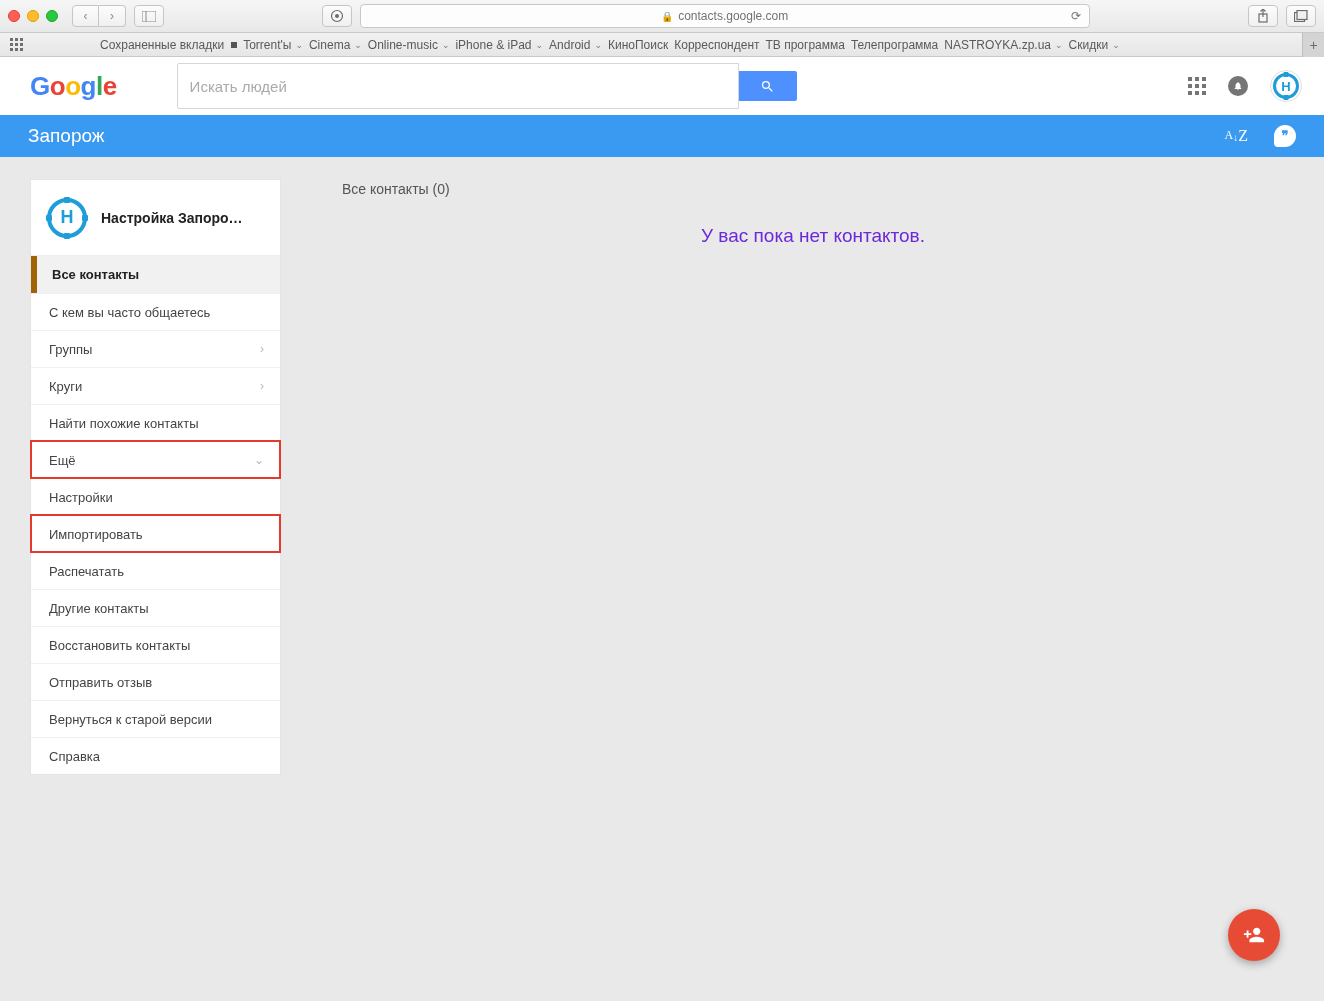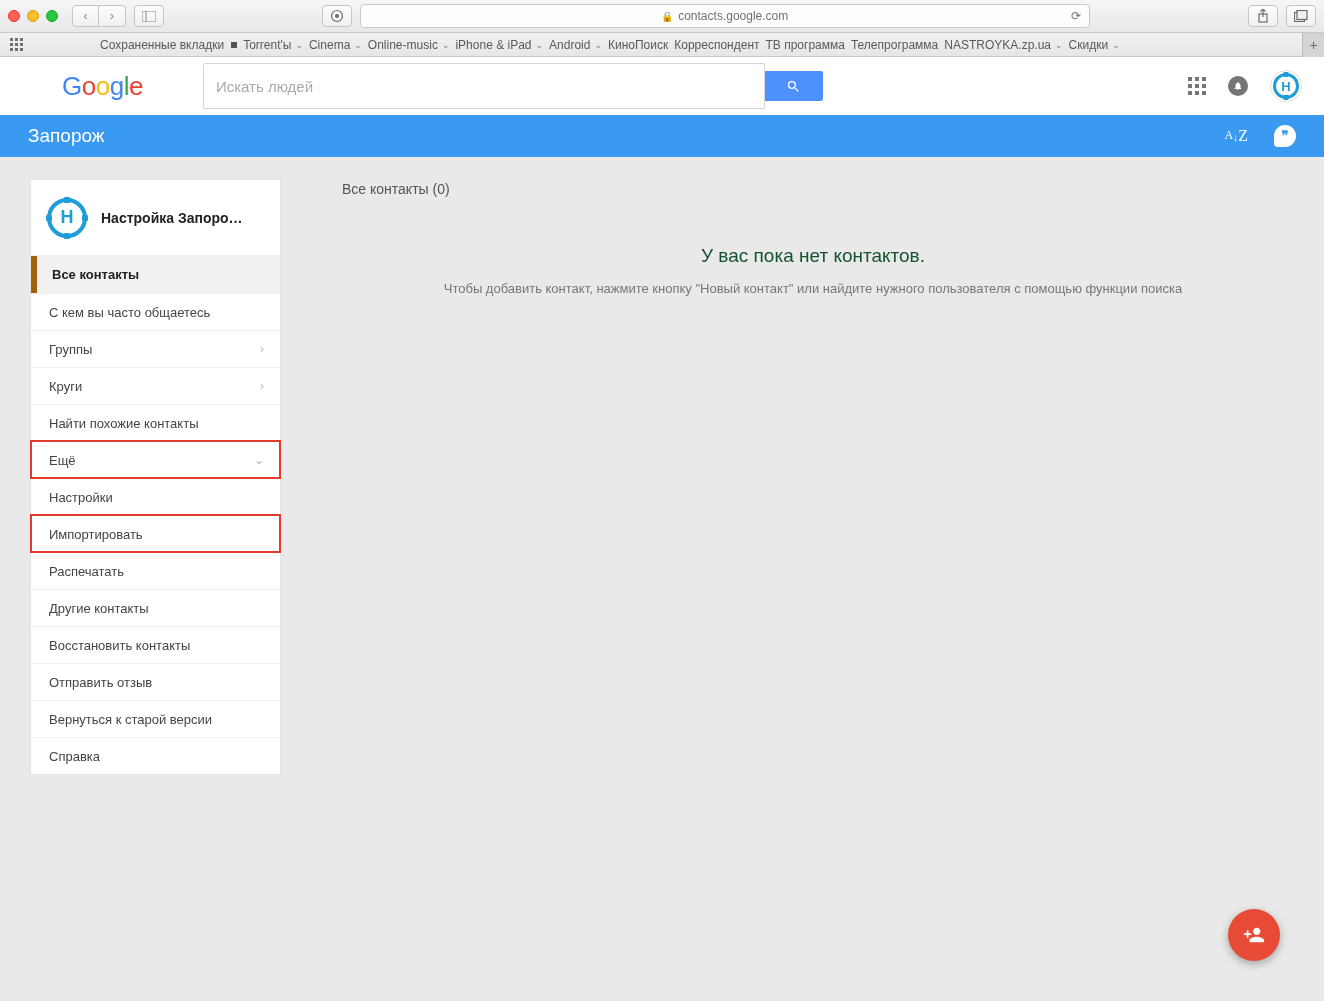--- a/index.html
+++ b/index.html
@@ -105,21 +105,21 @@
   }
 
   
   .g-header {
     height: 58px;
     background: #fff;
     display:flex; align-items:center;
     padding: 0 22px 0 30px;
     gap: 60px;
   }
-  .g-logo { font-size: 26px; font-weight: 400; letter-spacing: -0.5px; margin-left: 32px; }
+  .g-logo { font-size: 26px; font-weight: 700; letter-spacing: -0.5px; }
   .g-logo .b { color:#4285F4;} .g-logo .r{color:#EA4335;} .g-logo .y{color:#FBBC05;} .g-logo .g{color:#34A853;}
   .g-search-wrap { display:flex; align-items:center; }
   .g-search {
     width: 562px; height: 46px;
     border: 1px solid #d6d6d6;
     border-radius: 2px 0 0 2px;
     background:#fff;
     display:flex; align-items:center; padding:0 12px;
   }
   .g-search input {
@@ -259,23 +259,23 @@
     outline-offset: -1px;
     z-index: 2;
     text-align: center;
   }
 
   .main-content {
     flex:1;
     padding: 24px 40px 0 62px;
     color:#555;
   }
-  .list-heading { font-size:14px; color:#555; margin-bottom:48px;}
+  .list-heading { font-size:14px; color:#555; margin-bottom:28px;}
   .empty-state { text-align:center; margin-top: 4px;}
-  .empty-title { font-size:19px; color:#14532d; margin-bottom:14px;}
+  .empty-title { font-size:19px; color:#6d28d9; margin-bottom:14px;}
   .empty-sub { font-size:13px; color:#777; }
 
   .fab {
     position:absolute;
     right:44px; bottom:40px;
     width:52px;height:52px;border-radius:50%;
     background:#e84b35;
     box-shadow:0 3px 8px rgba(0,0,0,0.3);
     display:flex;align-items:center;justify-content:center;
     cursor:pointer;
@@ -502,21 +502,20 @@
       <li>
           <span>Справка</span>
         </li>
     </ul>
   </div>
 
   <div class="main-content">
     <div class="list-heading">Все контакты (0)</div>
     <div class="empty-state">
       <div class="empty-title">У вас пока нет контактов.</div>
-      <div class="empty-sub">Чтобы добавить контакт, нажмите кнопку "Новый контакт" или найдите нужного пользователя с помощью функции поиска</div>
     </div>
   </div>
 
   <div class="fab">
     <svg viewBox="0 0 24 24">
         <path d="M15 12c2.21 0 4-1.79 4-4s-1.79-4-4-4-4 1.79-4 4 1.79 4 4 4zm-9-2V7H4v3H1v2h3v3h2v-3h3v-2H6zm9 4c-2.67 0-8 1.34-8 4v2h16v-2c0-2.66-5.33-4-8-4z"></path>
       </svg>
   </div>
 
   <div class="scrollbar-edge">

